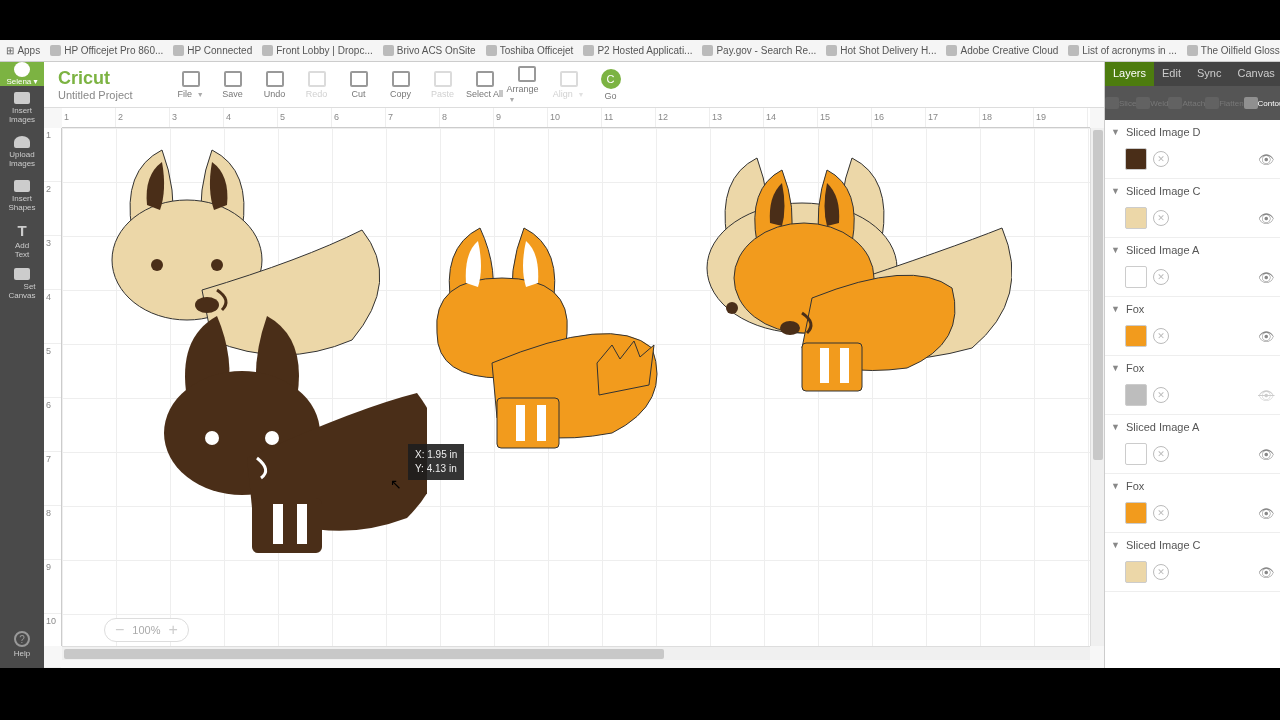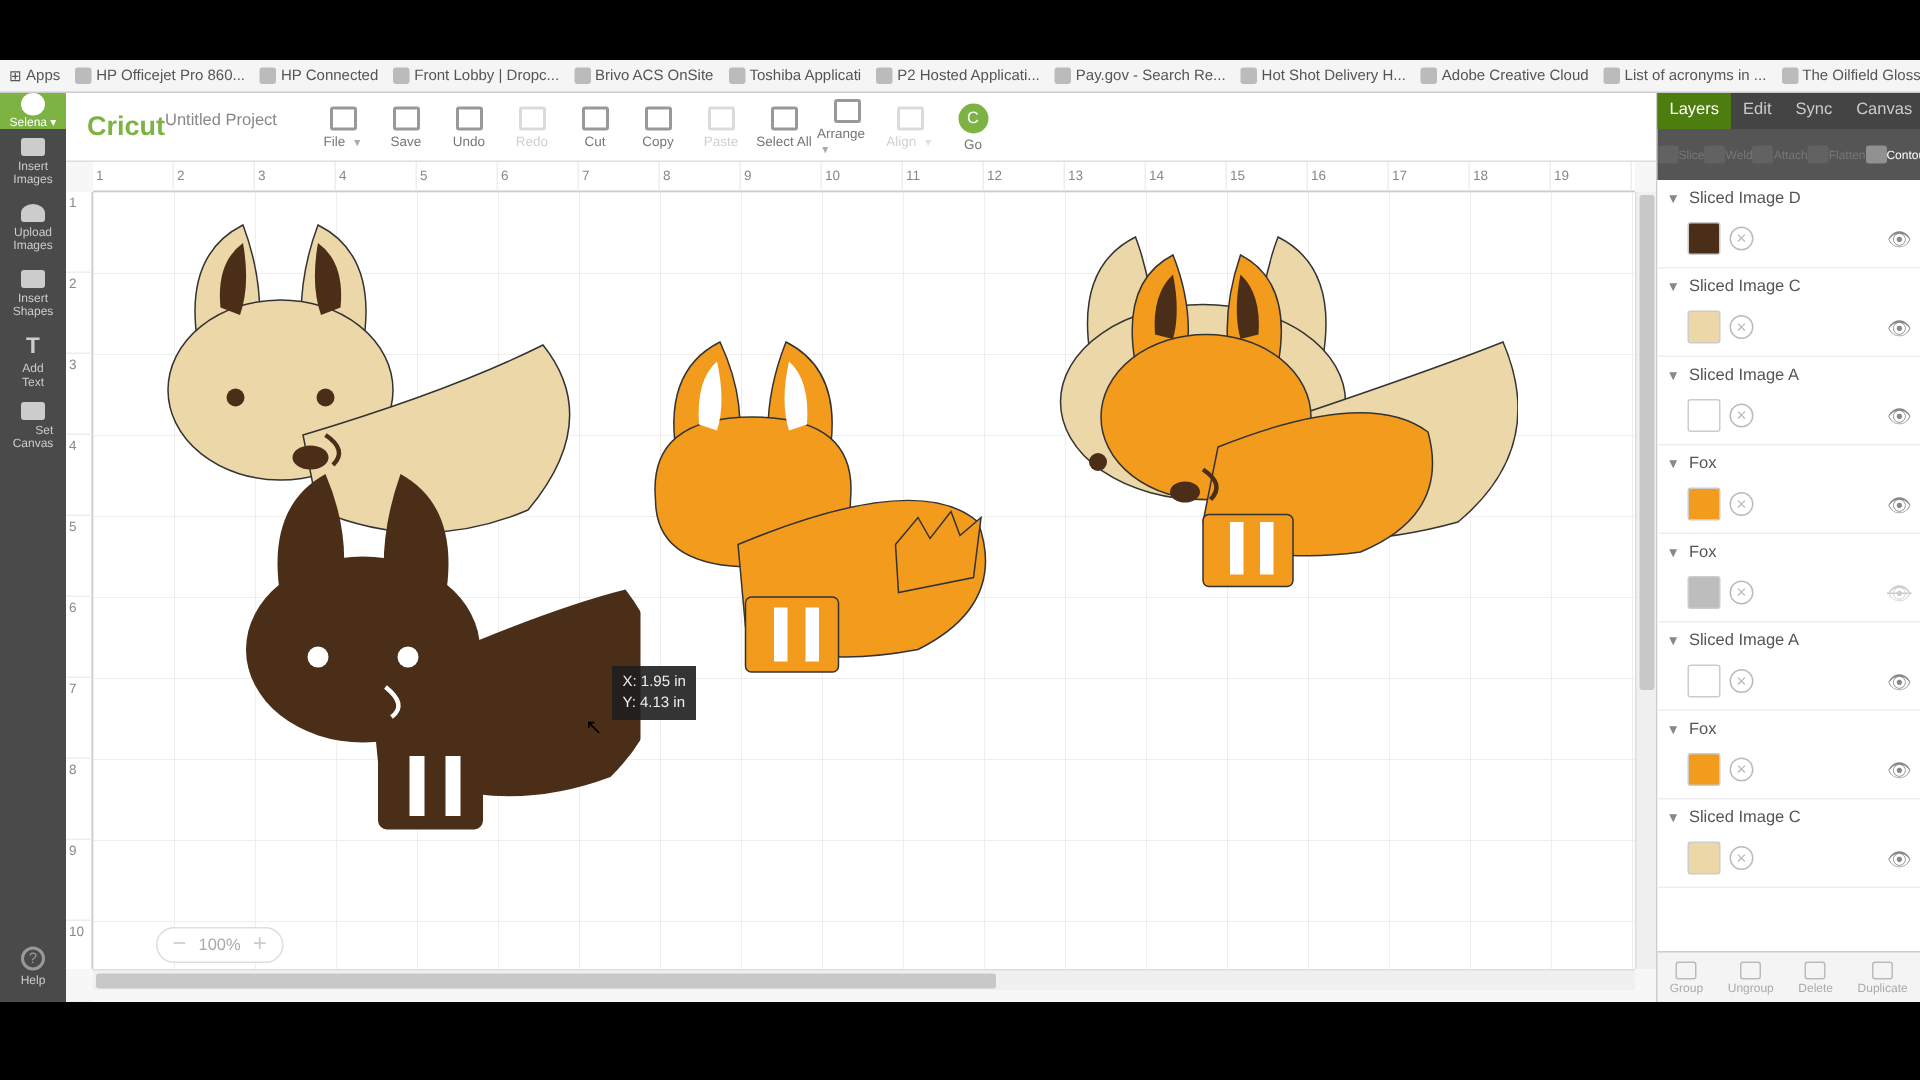--- a/index.html
+++ b/index.html
@@ -11,21 +11,21 @@
 .bkmk .fav{width:11px;height:11px;background:#bbb;border-radius:2px;flex-shrink:0}
 .app{display:flex;height:606px;background:#fff}
 .left-rail{width:44px;background:#4a4a4a;display:flex;flex-direction:column;align-items:center;color:#ccc;font-size:8px}
 .left-rail .me{width:100%;height:24px;background:#7cb342;display:flex;flex-direction:column;align-items:center;justify-content:center;color:#fff}
 .left-rail .tool{height:44px;display:flex;flex-direction:column;align-items:center;justify-content:center;gap:2px;cursor:pointer}
 .left-rail .tool .ic{width:16px;height:12px;background:#ccc;border-radius:2px}
 .left-rail .help{margin-top:auto;margin-bottom:10px;display:flex;flex-direction:column;align-items:center;gap:2px}
 .left-rail .help .ic{width:16px;height:16px;border:2px solid #999;border-radius:50%;color:#999;font-size:10px;display:flex;align-items:center;justify-content:center}
 .center{flex:1;display:flex;flex-direction:column;min-width:0}
 .topbar{height:46px;border-bottom:1px solid #ddd;display:flex;align-items:center;padding:0 14px;gap:8px}
-.brand{display:flex;flex-direction:row;margin-right:16px}
+.brand{display:flex;flex-direction:column;margin-right:30px}
 .brand .logo{font-size:18px;font-weight:bold;color:#7cb342}
 .brand .proj{font-size:11px;color:#888}
 .tbtn{display:flex;flex-direction:column;align-items:center;justify-content:center;width:40px;color:#777;font-size:9px;cursor:pointer}
 .tbtn .ic{width:18px;height:16px;border:2px solid #999;border-radius:2px;margin-bottom:2px}
 .tbtn.dis{opacity:.35}
 .tbtn.go .ic{width:20px;height:20px;background:#7cb342;border:none;border-radius:50%;color:#fff;display:flex;align-items:center;justify-content:center;font-size:11px}
 .tbtn .arr{font-size:7px;color:#aaa;margin-left:2px}
 .canvas-wrap{flex:1;position:relative;background:#f7f7f7;overflow:hidden}
 .ruler-h{position:absolute;top:0;left:18px;right:14px;height:20px;background:#fff;border-bottom:1px solid #ccc;display:flex;font-size:9px;color:#888}
 .ruler-h span{flex:0 0 54px;border-right:1px solid #eee;padding:4px 2px}
@@ -81,21 +81,21 @@
   <span class="bkmk">
       <span class="fav"></span>
       <span>Front Lobby | Dropc...</span>
     </span>
   <span class="bkmk">
       <span class="fav"></span>
       <span>Brivo ACS OnSite</span>
     </span>
   <span class="bkmk">
       <span class="fav"></span>
-      <span>Toshiba Applicati</span>
+      <span>Toshiba Officejet</span>
     </span>
   <span class="bkmk">
       <span class="fav"></span>
       <span>P2 Hosted Applicati...</span>
     </span>
   <span class="bkmk">
       <span class="fav"></span>
       <span>Pay.gov - Search Re...</span>
     </span>
   <span class="bkmk">
@@ -442,34 +442,16 @@
             <span class="chev">▼</span>
             <span>Sliced Image C</span>
           </div>
           <div class="lrow">
             <div class="lthumb" style="background:#ecd7a8"></div>
             <div class="lcirc">✕</div>
             <span class="leye ">👁</span>
           </div>
         </div>
       </div>
-    <div class="pbottom">
-      <div>
-          <div class="ic"></div>
-          <span>Group</span>
-        </div>
-      <div>
-          <div class="ic"></div>
-          <span>Ungroup</span>
-        </div>
-      <div>
-          <div class="ic"></div>
-          <span>Delete</span>
-        </div>
-      <div>
-          <div class="ic"></div>
-          <span>Duplicate</span>
-        </div>
-    </div>
   </div>
 </div>
 
 <div class="letterbox-bottom"></div>
 
 </body></html>

